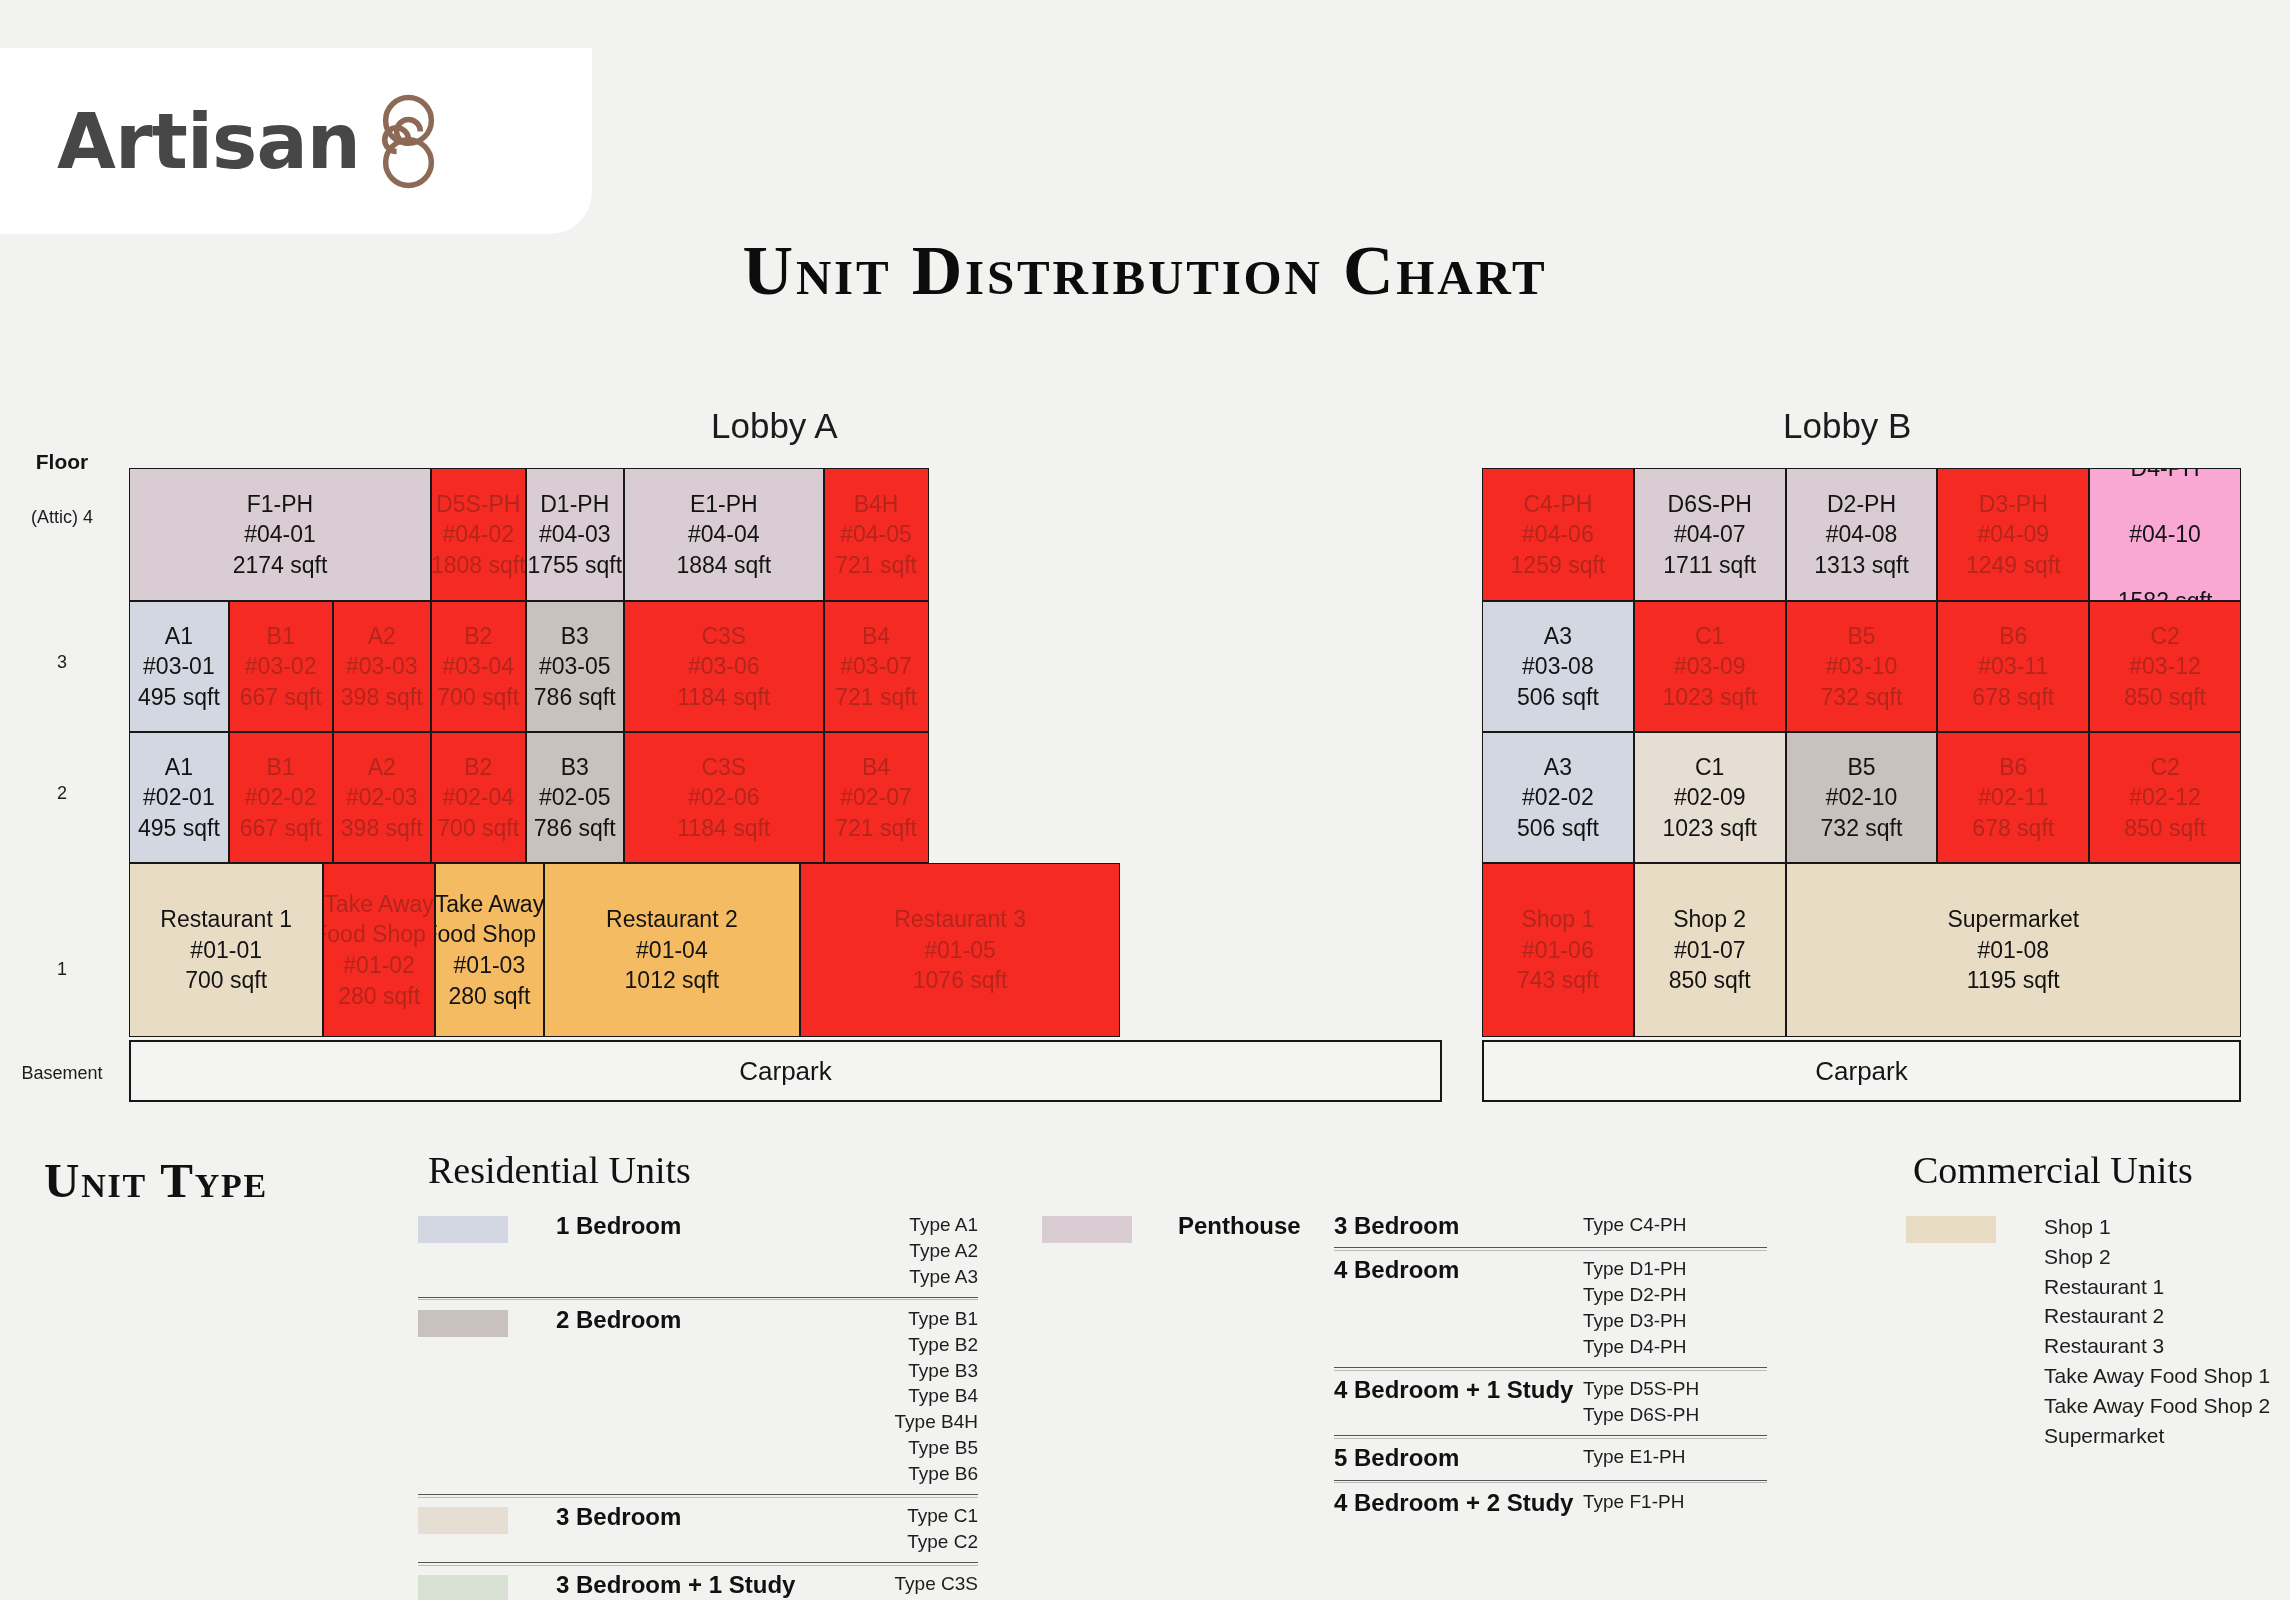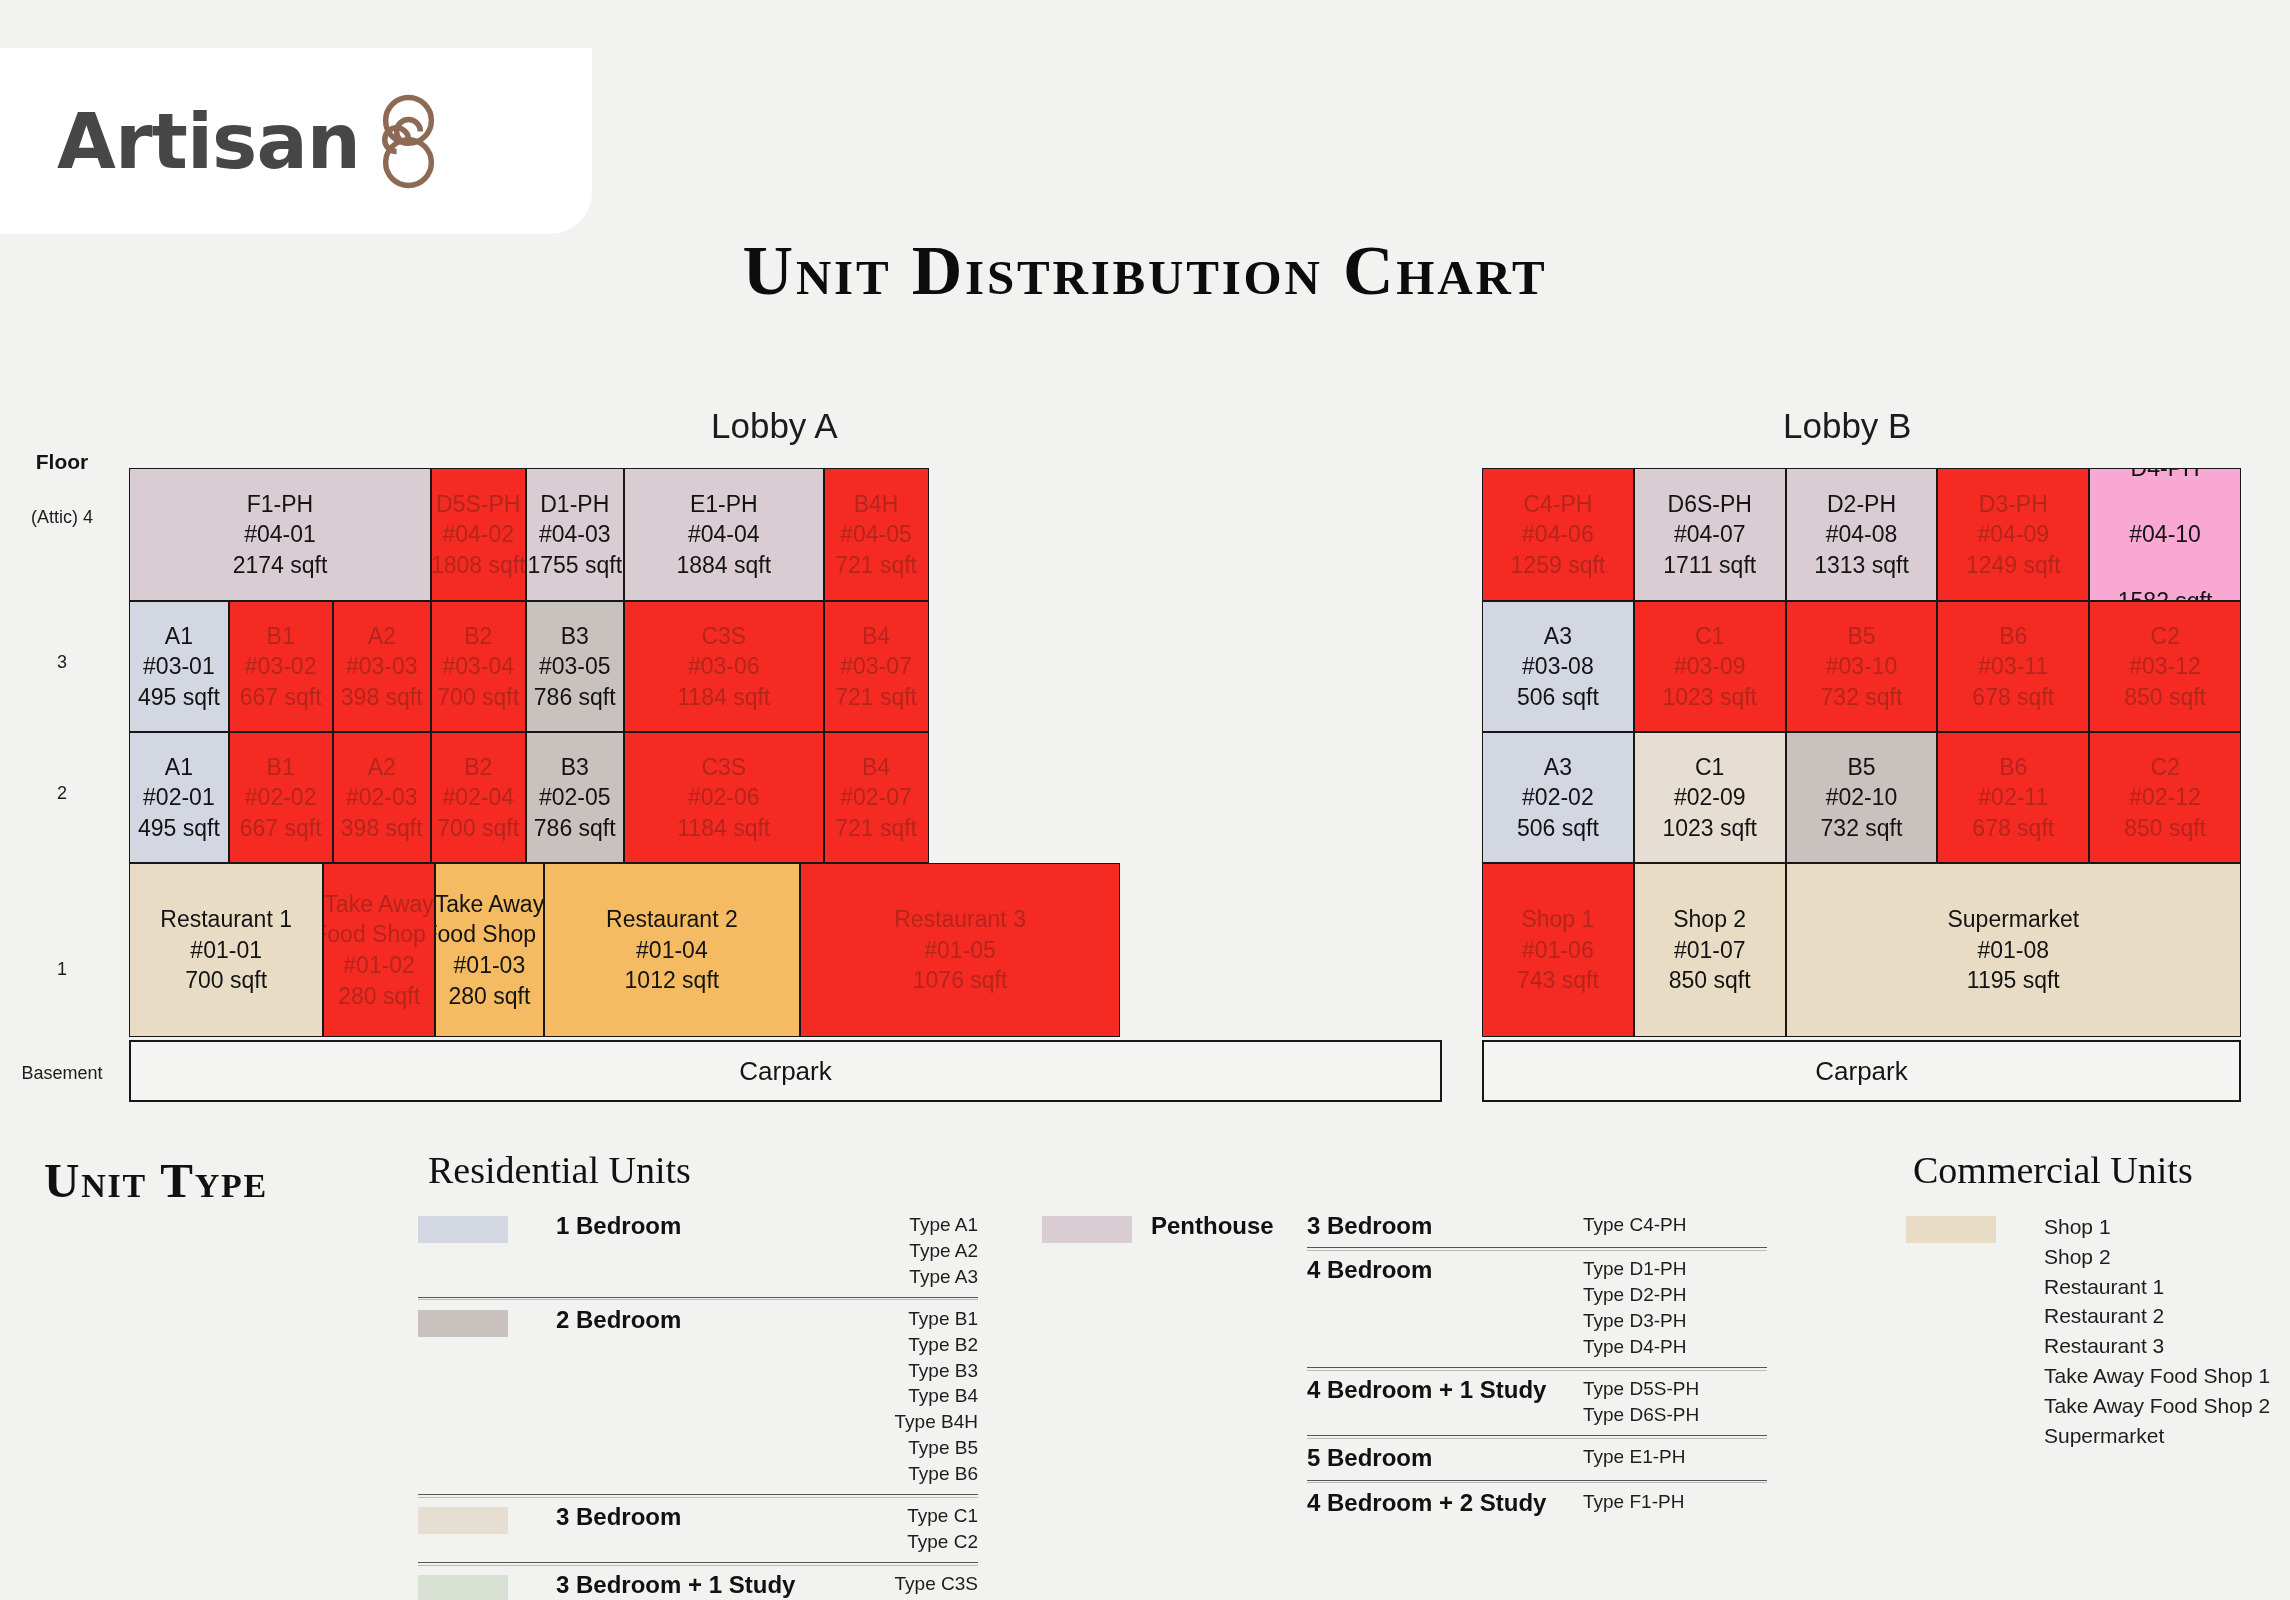--- a/index.html
+++ b/index.html
@@ -129,21 +129,21 @@
   }
   .hr-d {
     border-top: 1.8px solid #555;
     border-bottom: 0.9px solid #bbb;
     height: 3.7px; margin: 7.3px 0 5.5px 0;
   }
   .ph-head { display: flex; align-items: flex-start; }
   .ph-swatch { width: 90px; height: 27.5px; flex: 0 0 90px; margin-top: 3.7px; }
   .ph-word {
     font-size: 24px; font-weight: 700; color: #111;
-    margin-left: 19px; width: 156px; flex: 0 0 156px; white-space: nowrap;
+    margin-left: 46px; width: 156px; flex: 0 0 156px; white-space: nowrap;
   }
   .ph-table { flex: 1 1 auto; }
   .ph-row { display: flex; align-items: flex-start; }
   .ph-label { font-size: 24px; font-weight: 700; color: #111; flex: 1 1 auto; white-space: nowrap; }
   .ph-types { font-size: 19px; color: #1d1d1d; line-height: 1.36; width: 184px; flex: 0 0 184px; }
   .com-row { display: flex; align-items: flex-start; }
   .com-swatch { width: 90px; height: 27.5px; flex: 0 0 90px; margin-top: 3.7px; margin-right: 48px; }
   .com-list { font-size: 21px; color: #1d1d1d; line-height: 1.42; }
 </style>
 </head>

